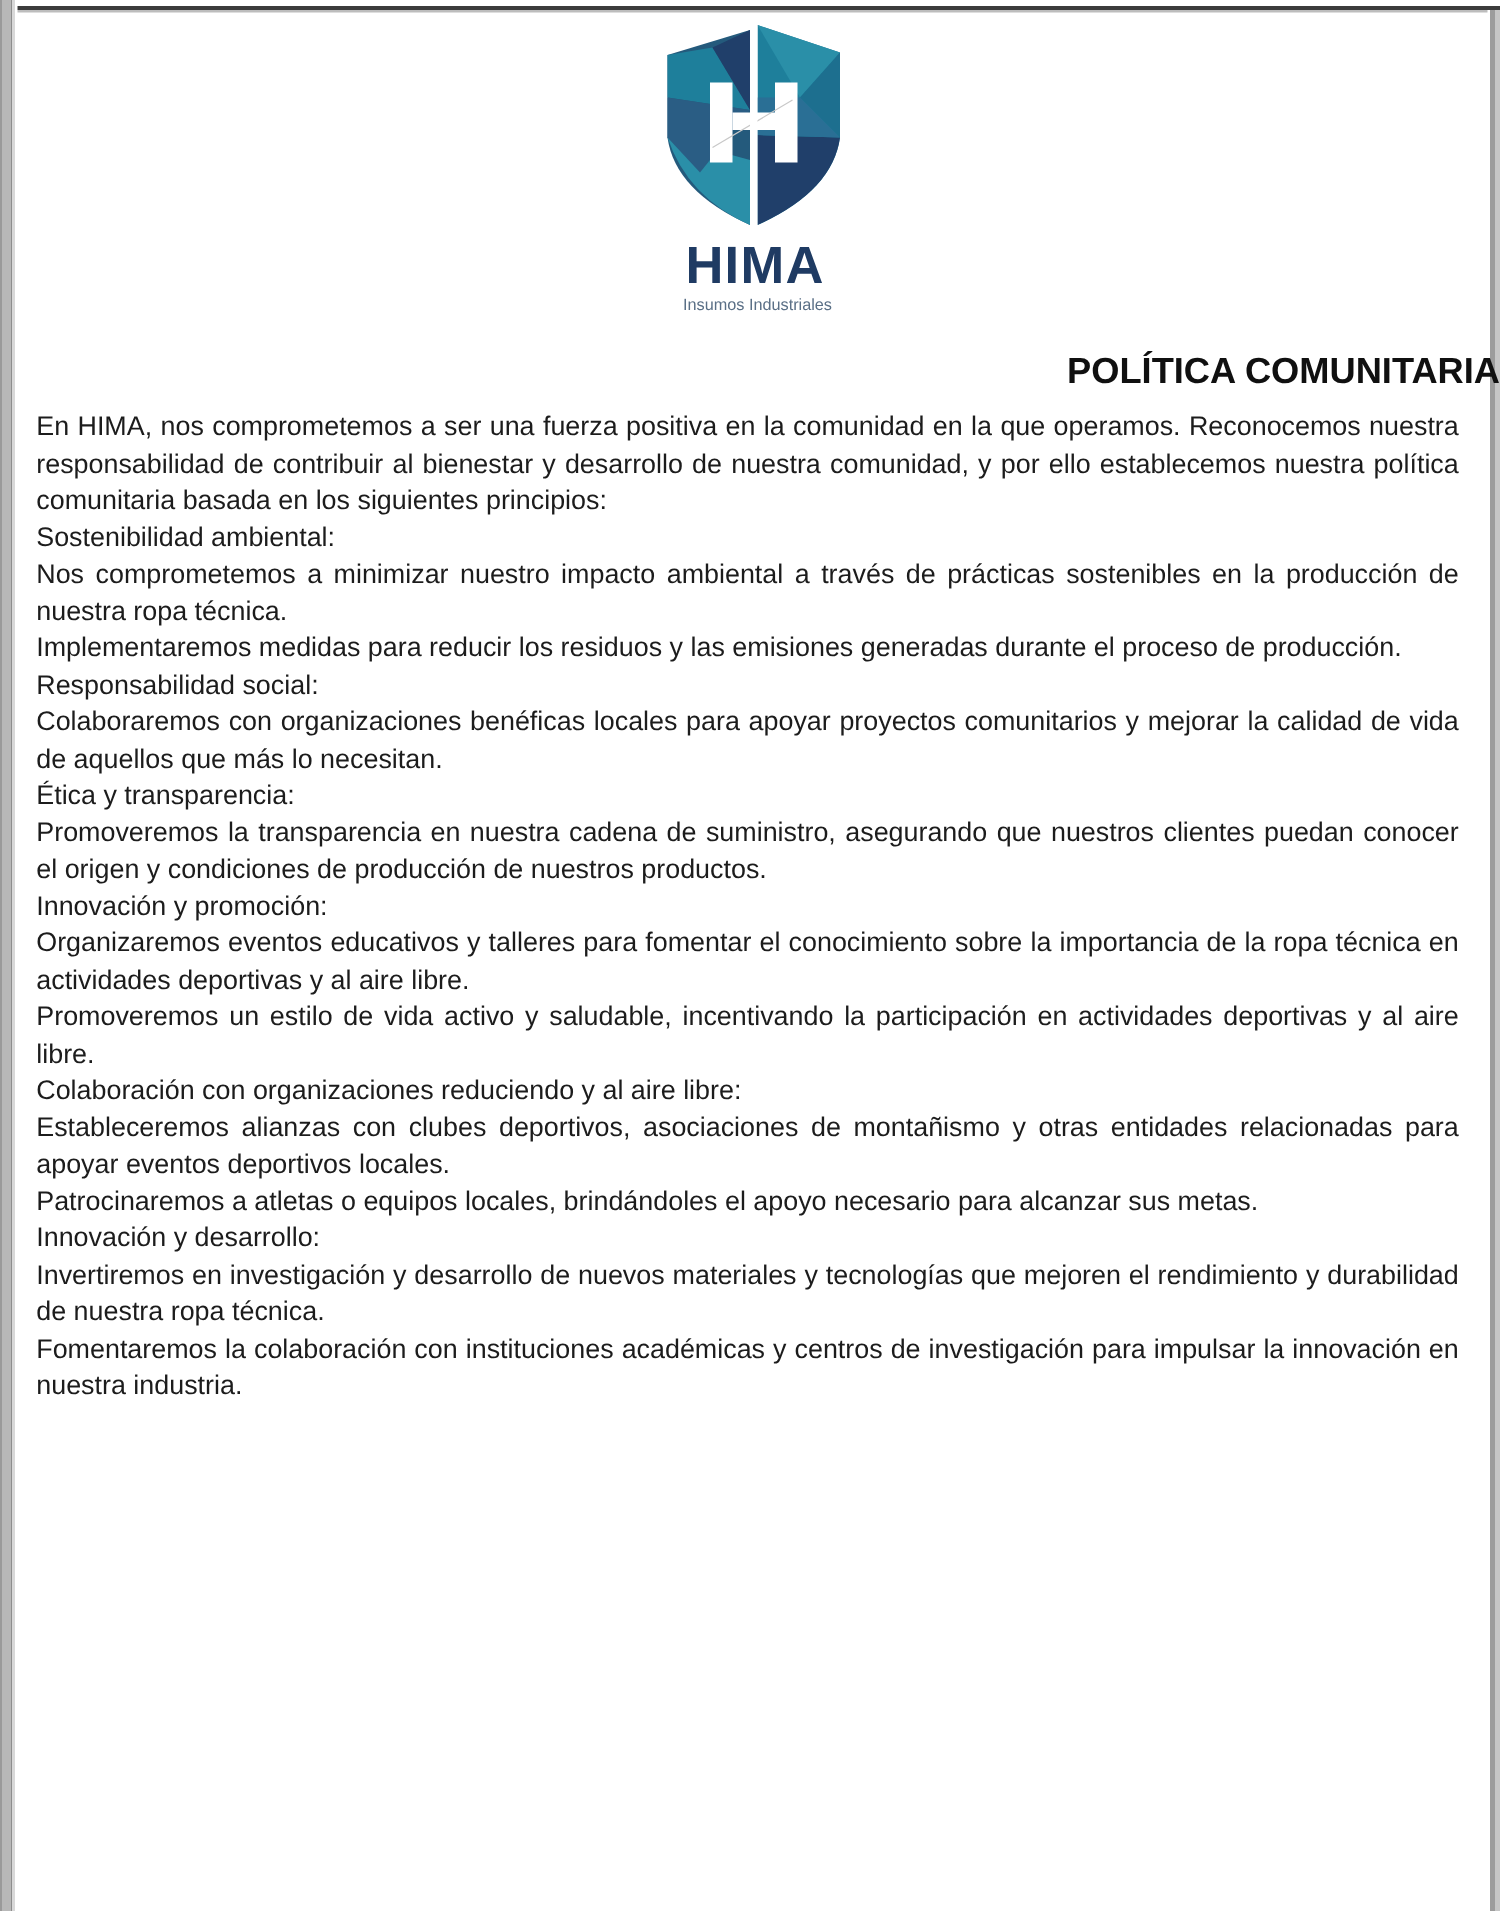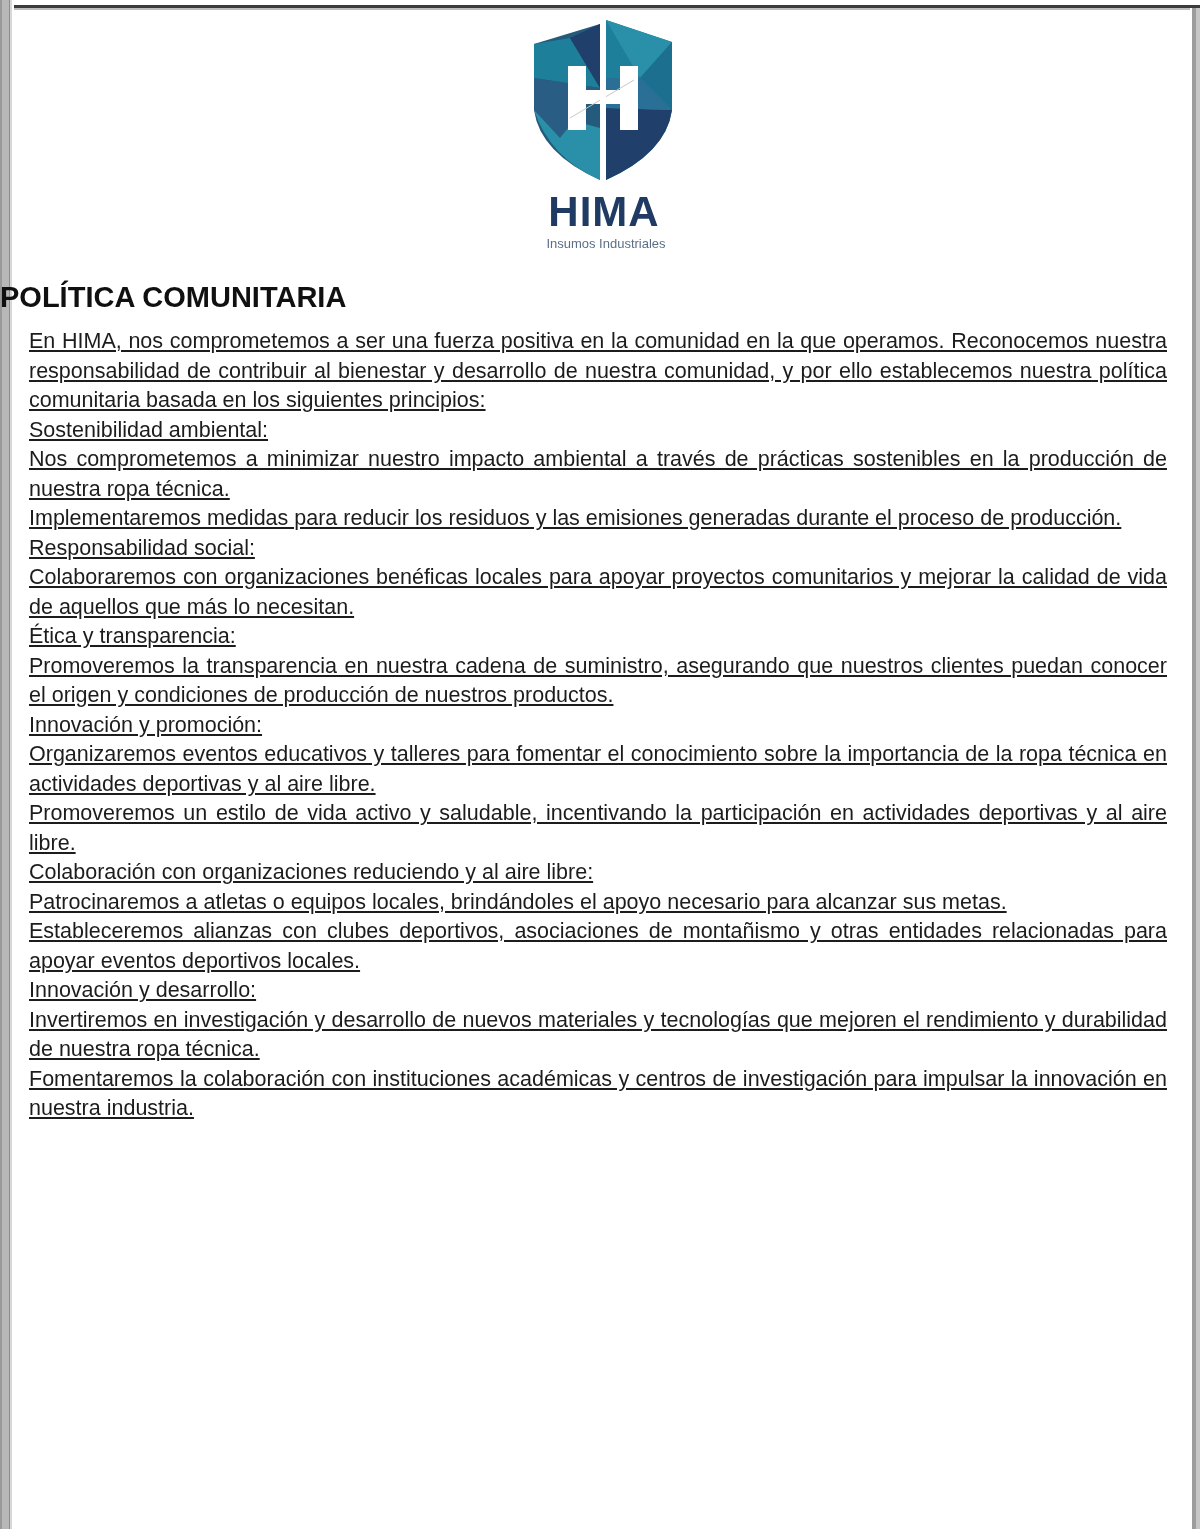--- a/index.html
+++ b/index.html
@@ -27,29 +27,29 @@
     position: absolute; left: 0; width: 1200px; text-align: center;
   }
   .brand-name {
     top: 188px; font-size: 42px; font-weight: bold; color: #1f3b63; letter-spacing: 1px;
     left: 0; padding-left: 4px;
   }
   .brand-tag {
     top: 236px; font-size: 13px; color: #5a6f86; padding-left: 6px;
   }
   .title {
-    position: absolute; top: 281px; left: 0; width: 1200px; text-align: left;
+    position: absolute; top: 281px; left: 0; width: 1200px; text-align: right;
     font-size: 29px; font-weight: bold; color: #101010;
   }
   .content {
     position: absolute; left: 29px; top: 327px; width: 1138px;
     font-size: 21.5px; line-height: 29.5px; text-align: justify;
     color: #1c1c1c;
   }
-  .content p { margin: 0; text-decoration: underline; }
+  .content p { margin: 0; }
   .section { }
   .section-heading { margin: 0; }
 </style>
 </head>
 <body>
 
 <div class="frame-top"></div>
 <div class="frame-left"></div>
 <div class="frame-right"></div>
 
@@ -102,22 +102,22 @@
   </div>
 
   <div class="section">
     <p class="section-heading">Innovación y promoción:</p>
     <p>Organizaremos eventos educativos y talleres para fomentar el conocimiento sobre la importancia de la ropa técnica en actividades deportivas y al aire libre.</p>
     <p>Promoveremos un estilo de vida activo y saludable, incentivando la participación en actividades deportivas y al aire libre.</p>
   </div>
 
   <div class="section">
     <p class="section-heading">Colaboración con organizaciones reduciendo y al aire libre:</p>
+    <p>Estableceremos alianzas con clubes deportivos, asociaciones de montañismo y otras entidades relacionadas para apoyar eventos deportivos locales.</p>
     <p>Patrocinaremos a atletas o equipos locales, brindándoles el apoyo necesario para alcanzar sus metas.</p>
-    <p>Estableceremos alianzas con clubes deportivos, asociaciones de montañismo y otras entidades relacionadas para apoyar eventos deportivos locales.</p>
   </div>
 
   <div class="section">
     <p class="section-heading">Innovación y desarrollo:</p>
     <p>Invertiremos en investigación y desarrollo de nuevos materiales y tecnologías que mejoren el rendimiento y durabilidad de nuestra ropa técnica.</p>
     <p>Fomentaremos la colaboración con instituciones académicas y centros de investigación para impulsar la innovación en nuestra industria.</p>
   </div>
 </div>
 
 </body></html>

